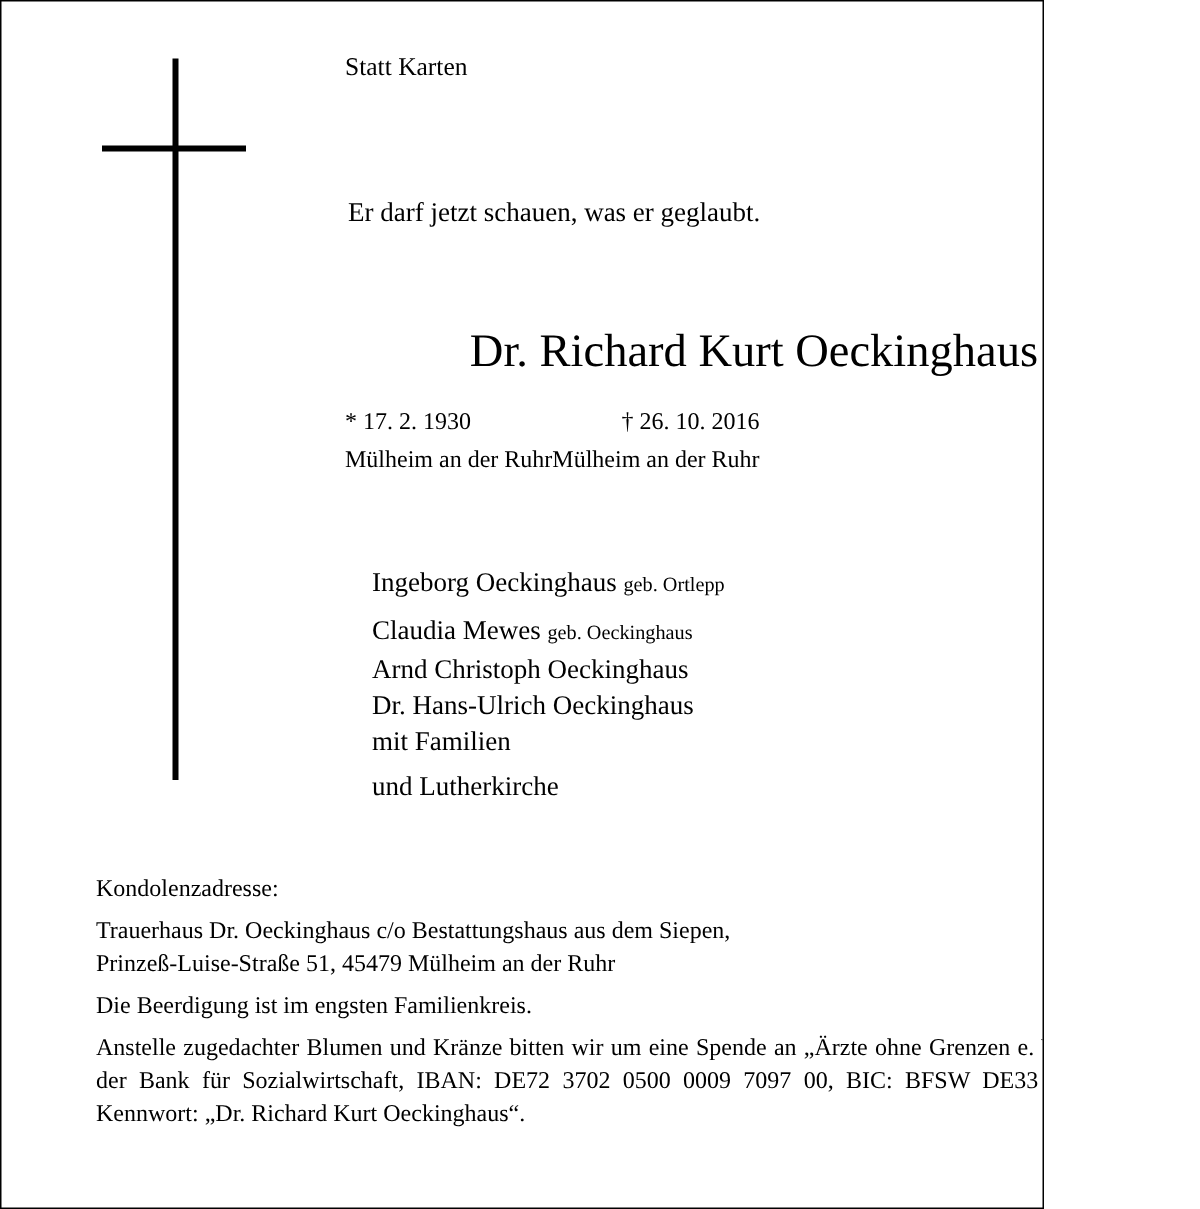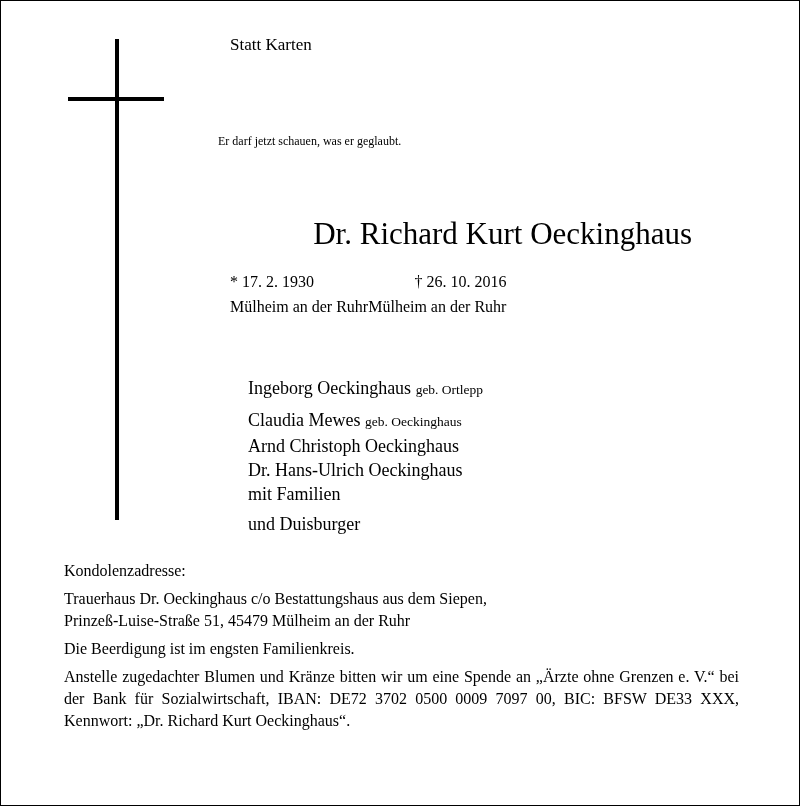--- a/index.html
+++ b/index.html
@@ -7,21 +7,21 @@
     padding: 0;
     background: #ffffff;
   }
   body {
     font-family: "Liberation Serif", "DejaVu Serif", serif;
     color: #000000;
   }
 
   .page {
     position: relative;
-    width: 800px;
+    width: 696px;
     height: 806px;
     box-sizing: border-box;
     background: #ffffff;
     border: 1px solid #000000;
     overflow: hidden;
   }
 
   
   .cross {
     position: absolute;
@@ -52,23 +52,23 @@
     position: absolute;
     left: 229px;
     top: 33px;
     font-size: 17px;
     line-height: 22px;
     white-space: nowrap;
   }
 
   .quote {
     position: absolute;
-    left: 217px;
+    left: 231px;
     top: 129px;
-    font-size: 12px;
+    font-size: 18px;
     line-height: 22px;
     white-space: nowrap;
   }
 
   .deceased-name {
     position: absolute;
     left: 229px;
     top: 214px;
     width: 462px;
     text-align: right;
@@ -114,21 +114,21 @@
     margin-top: 6px;
   }
   .geb {
     font-size: 13.5px;
   }
 
   
   .lower {
     position: absolute;
     left: 63px;
-    top: 559px;
+    top: 581px;
     width: 675px;
     font-size: 16px;
     line-height: 22px;
   }
   .lower p {
     margin: 0;
   }
   .para-gap-small {
     margin-top: 6px !important;
   }
@@ -182,21 +182,21 @@
     <div class="mourner-line">
       <span>Arnd Christoph Oeckinghaus</span>
     </div>
     <div class="mourner-line">
       <span>Dr. Hans-Ulrich Oeckinghaus</span>
     </div>
     <div class="mourner-line">
       <span>mit Familien</span>
     </div>
     <div class="mourner-line spaced-above">
-      <span>und Duisburger</span>
+      <span>und Lutherkirche</span>
     </div>
   </div>
 
   <div class="lower">
 
     <p class="nowrap-line">Kondolenzadresse:</p>
 
     <p class="nowrap-line para-gap-small">Trauerhaus Dr. Oeckinghaus c/o Bestattungshaus aus dem Siepen,</p>
 
     <p class="nowrap-line">Prinzeß-Luise-Straße 51, 45479 Mülheim an der Ruhr</p>

